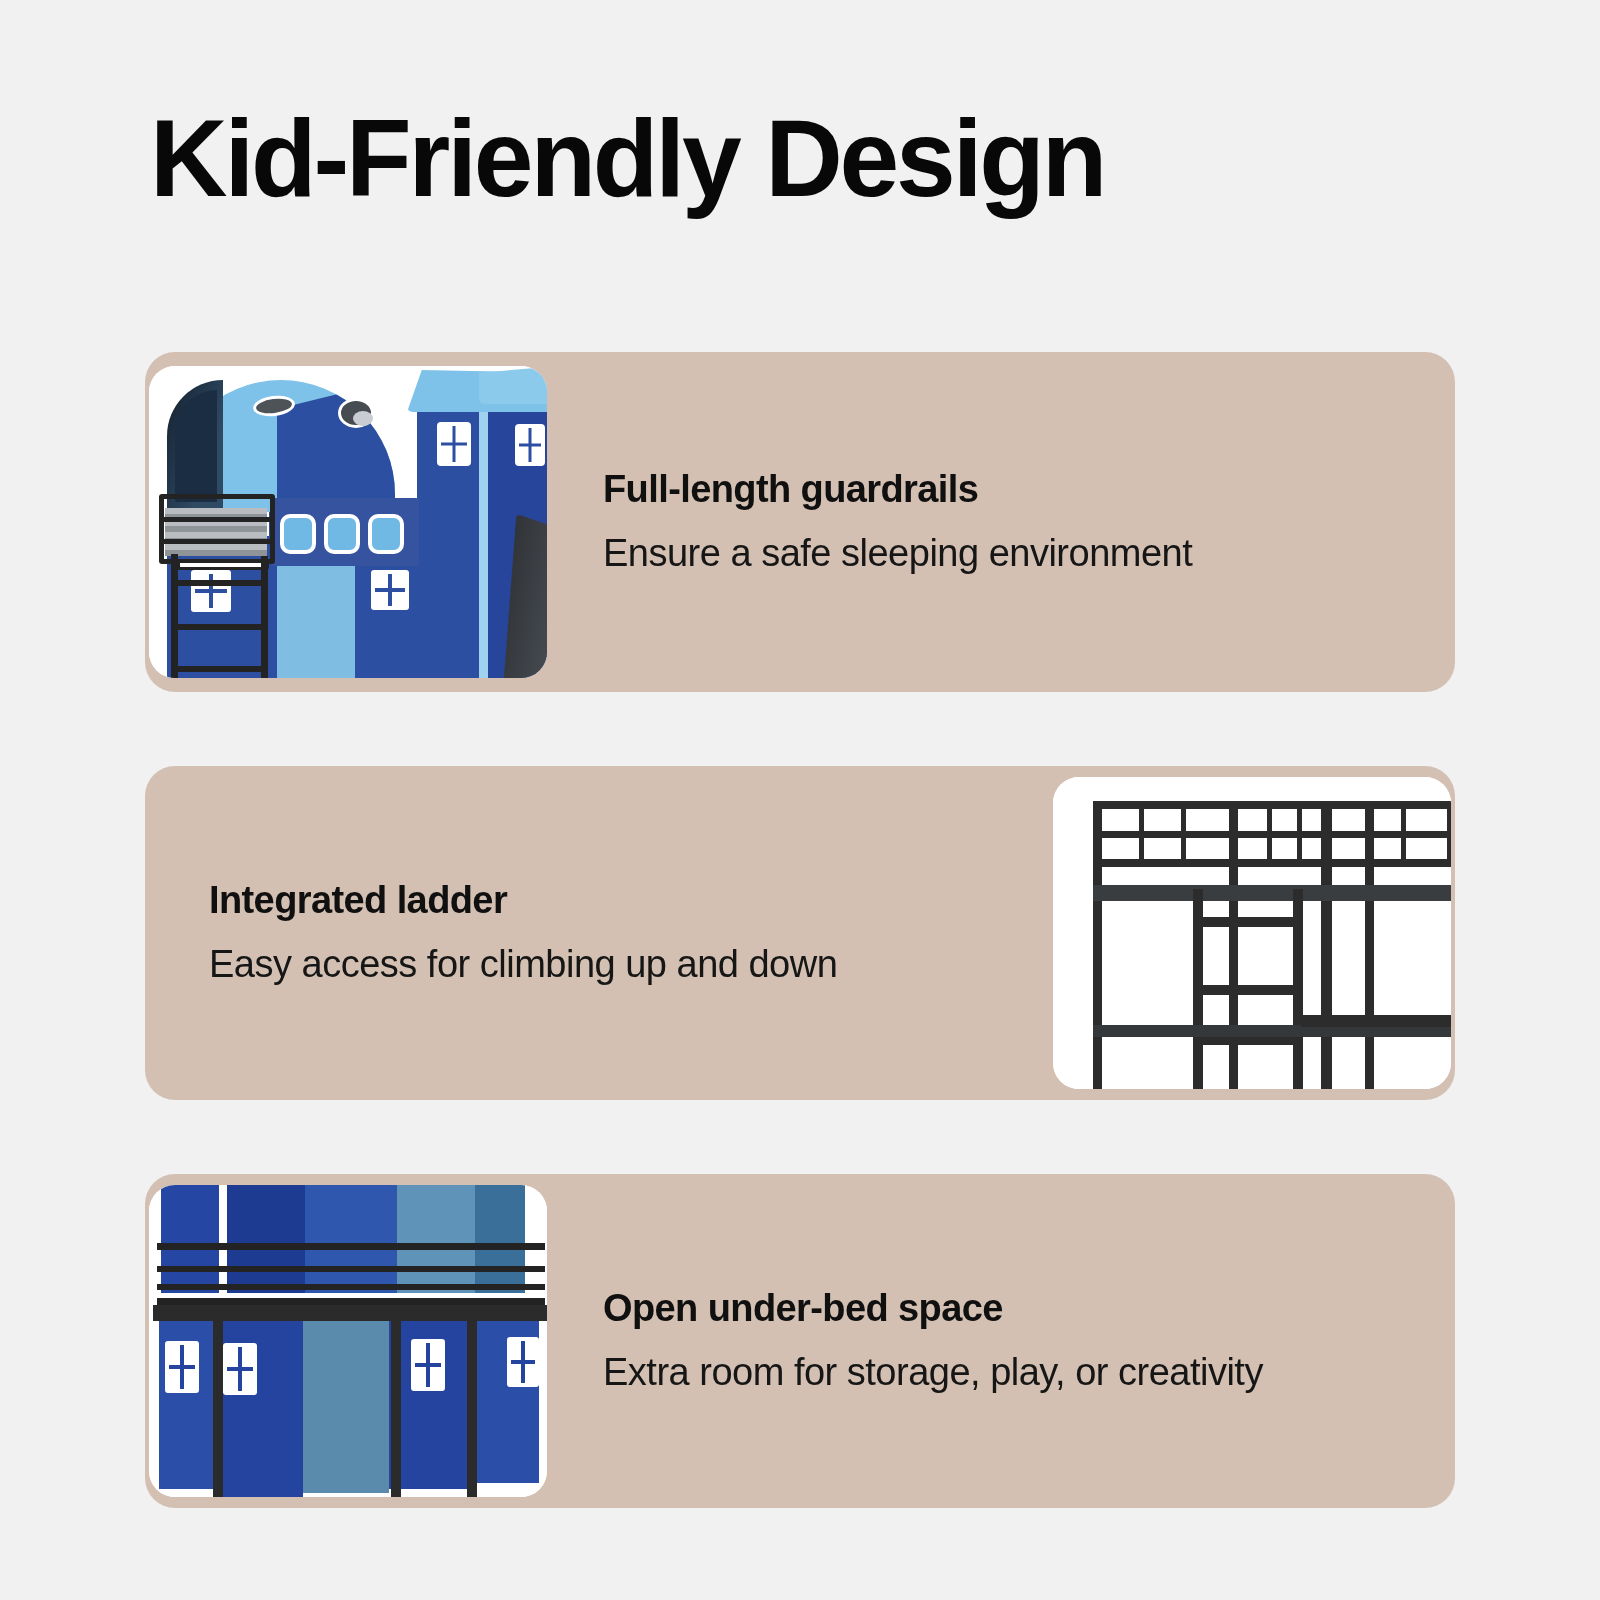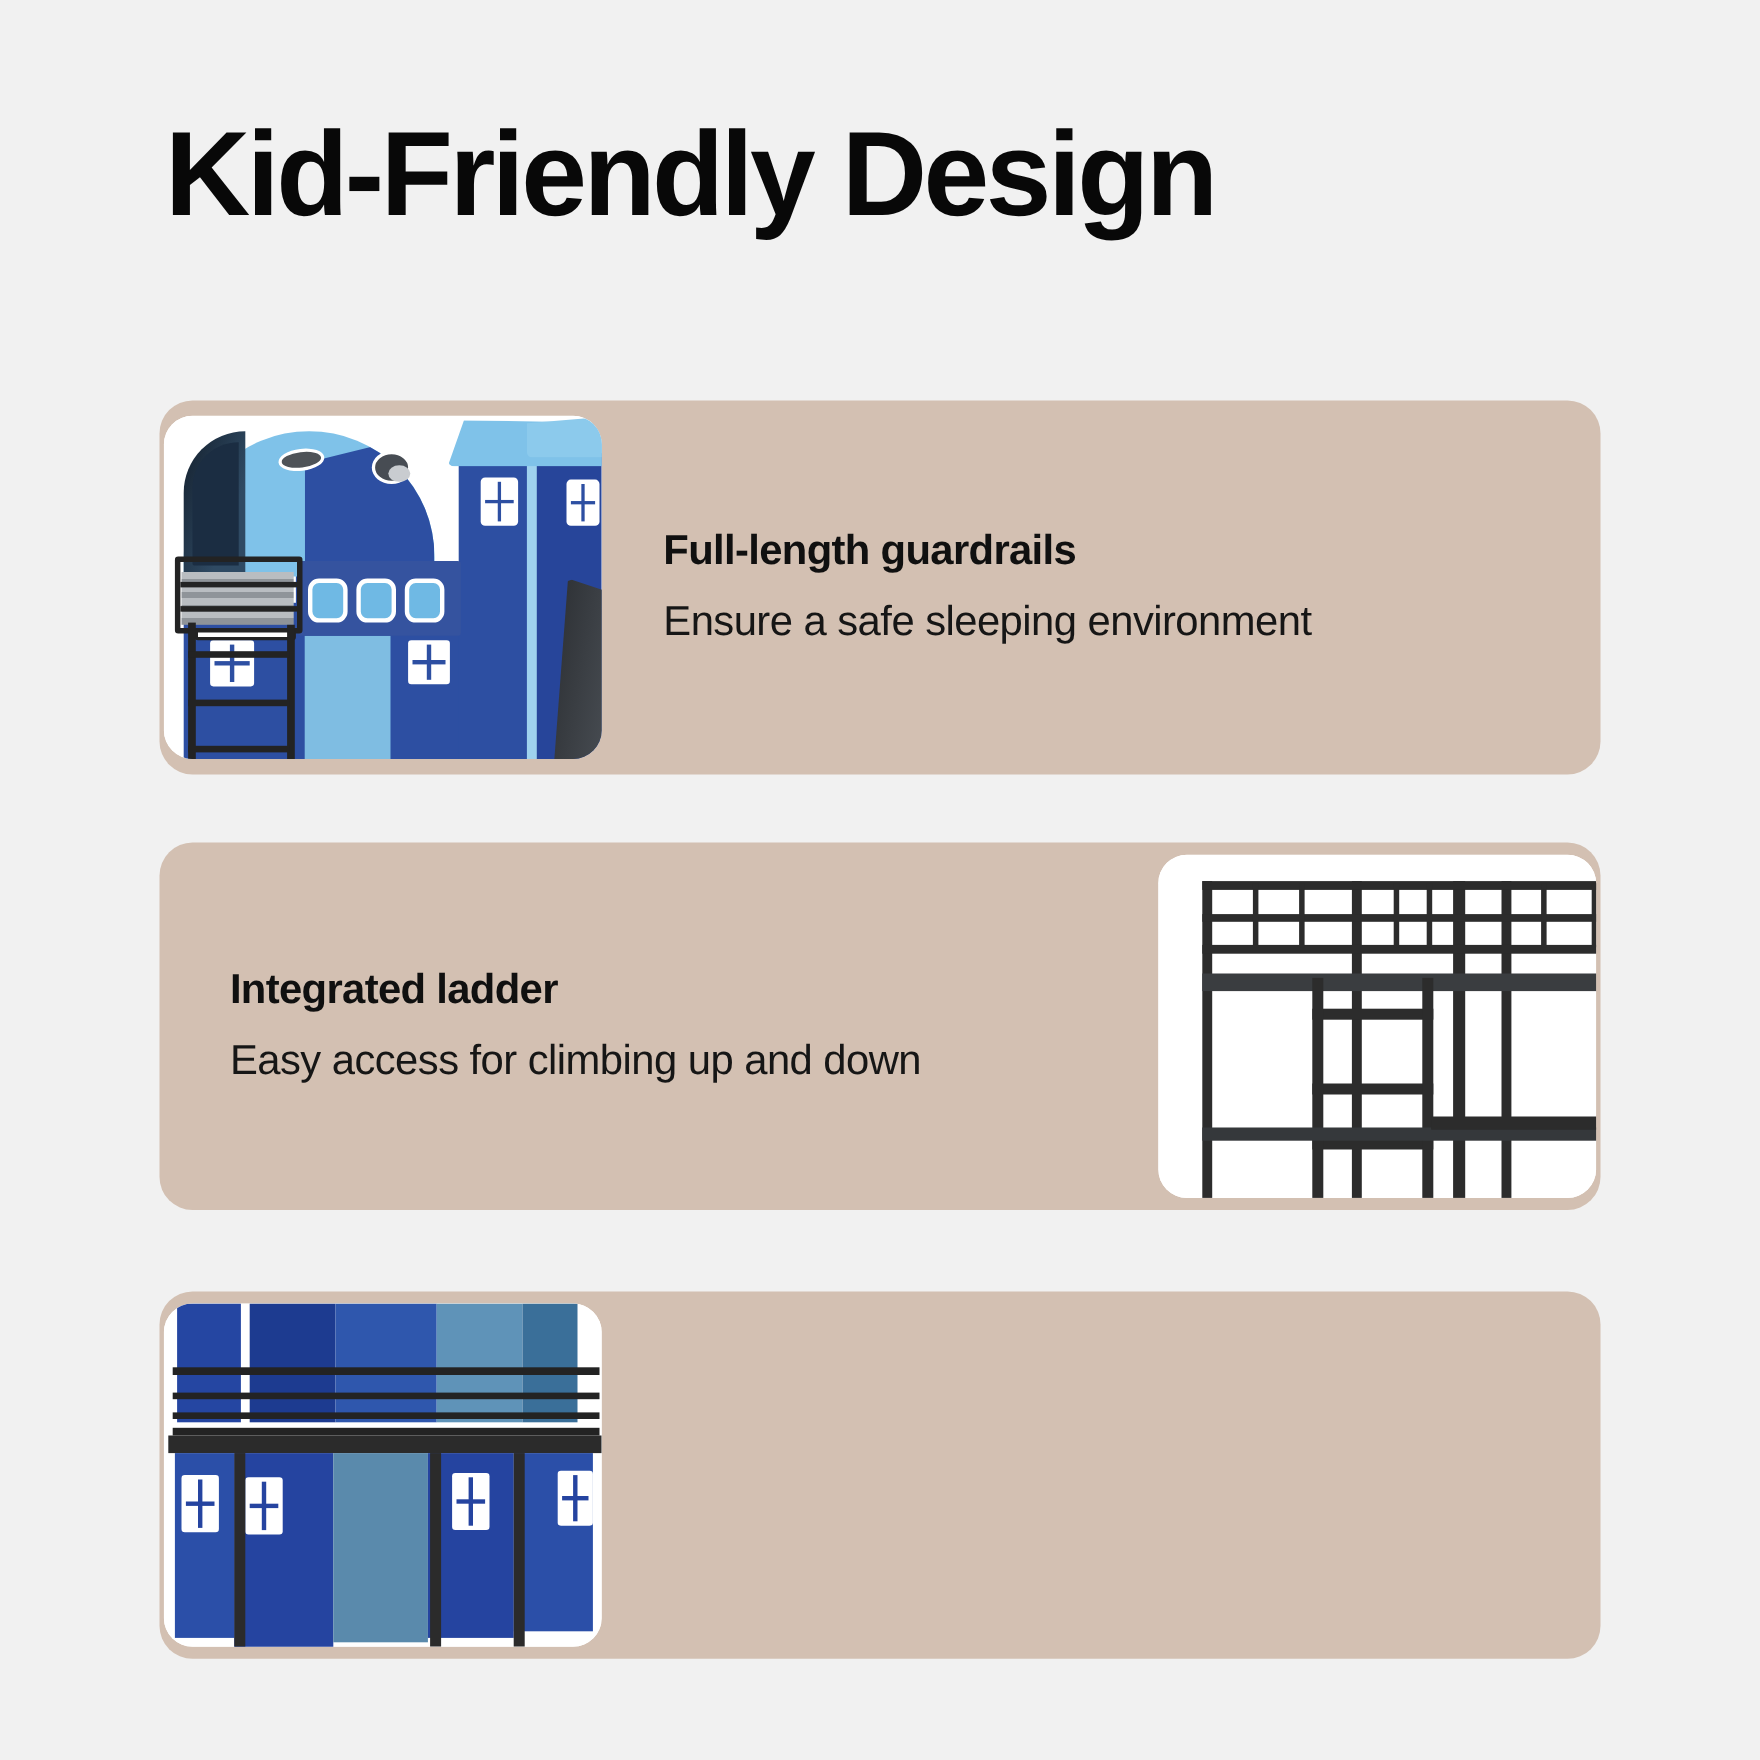--- a/index.html
+++ b/index.html
@@ -36,21 +36,21 @@
 
   
   .card {
     position: absolute;
     background: #d3c0b2;
     border-radius: 30px;
     overflow: hidden;
     display: flex;
     align-items: center;
   }
-  .card-1 { left: 145px; top: 352px;  width: 1310px; height: 340px; margin-top: 12px; }
+  .card-1 { left: 145px; top: 352px;  width: 1310px; height: 340px; }
   .card-2 { left: 145px; top: 766px;  width: 1310px; height: 334px; }
   .card-3 { left: 145px; top: 1174px; width: 1310px; height: 334px; }
 
   .card-2 { flex-direction: row-reverse; }
 
   
   .thumb {
     position: relative;
     width: 398px;
     height: 312px;
@@ -390,15 +390,19 @@
         <div class="i3-win" style="left:74px;  top:158px; width:34px; height:52px;"></div>
         <div class="i3-win" style="left:262px; top:154px; width:34px; height:52px;"></div>
         <div class="i3-win" style="left:358px; top:152px; width:32px; height:50px;"></div>
 
         <div class="i3-leg" style="left:64px;  top:136px; height:176px;"></div>
         <div class="i3-leg" style="left:242px; top:136px; height:176px;"></div>
         <div class="i3-leg" style="left:318px; top:136px; height:176px;"></div>
       </div>
     </div>
 
+    <div class="card-text">
+      <div class="feat-title">Open under-bed space</div>
+      <div class="feat-desc">Extra room for storage, play, or creativity</div>
+    </div>
   </div>
 
 </div>
 
 </body></html>

